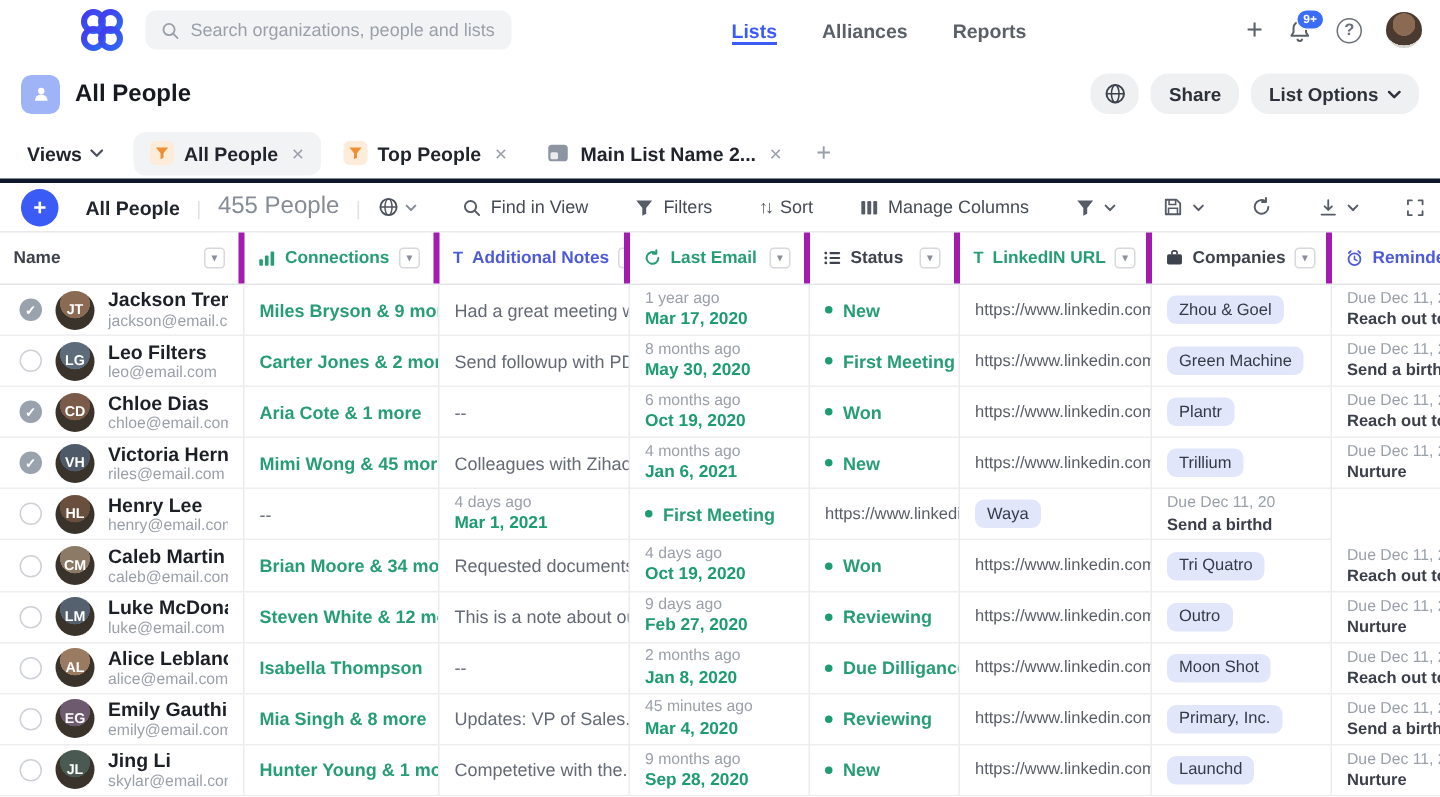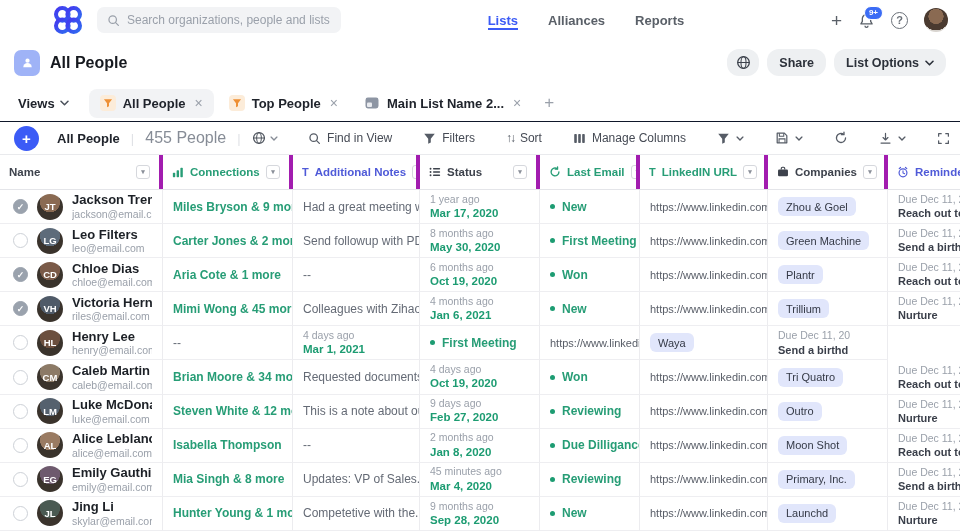--- a/index.html
+++ b/index.html
@@ -33,21 +33,21 @@
   .pagehead { height:45px; display:flex; align-items:center; padding:0 14px; gap:10px; }
   .title-icon { width:26px; height:26px; border-radius:7px; background:#9fb3f7; display:flex;
     align-items:center; justify-content:center; }
   .page-title { font-size:16px; font-weight:700; color:#16191f; }
   .head-right { margin-left:auto; display:flex; align-items:center; gap:8px; }
   .btn { background:#eef0f2; border:none; border-radius:12px; height:27px; padding:0 12px;
     font:700 12.5px "Liberation Sans",sans-serif; color:#2c313a; display:flex; align-items:center; gap:6px; cursor:pointer; }
   .btn.icon-only { width:32px; padding:0; justify-content:center; }
 
   
-  .viewsbar { height:37px; display:flex; align-items:center; padding:0 10px; border-bottom:1px solid #0f172a; gap:2px; }
+  .viewsbar { height:37px; display:flex; align-items:center; padding:0 10px; border-bottom:3px solid #0f172a; gap:2px; }
   .views-label { display:flex; align-items:center; gap:5px; font-size:13px; font-weight:700;
     color:#20242c; padding:0 8px; margin-right:10px; cursor:pointer; }
   .tab { display:flex; align-items:center; gap:7px; height:29px; padding:0 11px; border-radius:8px; cursor:pointer; }
   .tab.active { background:#f2f3f5; }
   .tab-funnel { width:16px; height:16px; border-radius:4px; background:#fcecd9; display:flex;
     align-items:center; justify-content:center; color:#ee8f33; }
   .tab-label { font-size:13px; font-weight:700; color:#20242c; }
   .tab-close { color:#9aa0aa; font-size:14px; margin-left:2px; }
   .tab-plus { font-size:17px; color:#9aa0aa; padding:0 10px; cursor:pointer; }
 
@@ -321,45 +321,45 @@
           </svg>
         </span>
         <span>Connections</span>
         <span class="th-dd">▾</span>
       </div>
       <div class="th col-indigo">
         <span><span class="ticon">T</span></span>
         <span>Additional Notes</span>
         <span class="th-dd">▾</span>
       </div>
+      <div class="th col-green">
+        <span>
+          <svg width="12" height="12" viewBox="0 0 16 16">
+            <path d="M13.2 8A5.2 5.2 0 1 1 11 3.7" fill="none" stroke="currentColor" stroke-width="1.8" stroke-linecap="round"></path>
+            <path d="M11.4 1.2v3h-3" fill="none" stroke="currentColor" stroke-width="1.8" stroke-linecap="round" stroke-linejoin="round"></path>
+          </svg>
+        </span>
+        <span>Last Email</span>
+        <span class="th-dd">▾</span>
+      </div>
       <div class="th col-dark">
         <span>
           <svg width="12" height="12" viewBox="0 0 14 14">
             <circle cx="1.8" cy="3.2" r="1.1" fill="currentColor"></circle>
             <rect x="4.6" y="2.4" width="8.4" height="1.6" rx=".8" fill="currentColor"></rect>
             <circle cx="1.8" cy="7" r="1.1" fill="currentColor"></circle>
             <rect x="4.6" y="6.2" width="8.4" height="1.6" rx=".8" fill="currentColor"></rect>
             <circle cx="1.8" cy="10.8" r="1.1" fill="currentColor"></circle>
             <rect x="4.6" y="10" width="8.4" height="1.6" rx=".8" fill="currentColor"></rect>
           </svg>
         </span>
         <span>Status</span>
         <span class="th-dd">▾</span>
       </div>
       <div class="th col-green">
-        <span>
-          <svg width="12" height="12" viewBox="0 0 16 16">
-            <path d="M13.2 8A5.2 5.2 0 1 1 11 3.7" fill="none" stroke="currentColor" stroke-width="1.8" stroke-linecap="round"></path>
-            <path d="M11.4 1.2v3h-3" fill="none" stroke="currentColor" stroke-width="1.8" stroke-linecap="round" stroke-linejoin="round"></path>
-          </svg>
-        </span>
-        <span>Last Email</span>
-        <span class="th-dd">▾</span>
-      </div>
-      <div class="th col-green">
         <span><span class="ticon">T</span></span>
         <span>LinkedIN URL</span>
         <span class="th-dd">▾</span>
       </div>
       <div class="th col-dark">
         <span>
           <svg width="12" height="12" viewBox="0 0 14 14">
             <rect x="1.2" y="4" width="11.6" height="8" rx="1.4" fill="currentColor"></rect>
             <path d="M5 4V2.9A1.4 1.4 0 0 1 6.4 1.5h1.2A1.4 1.4 0 0 1 9 2.9V4" fill="none" stroke="currentColor" stroke-width="1.3"></path>
           </svg>

